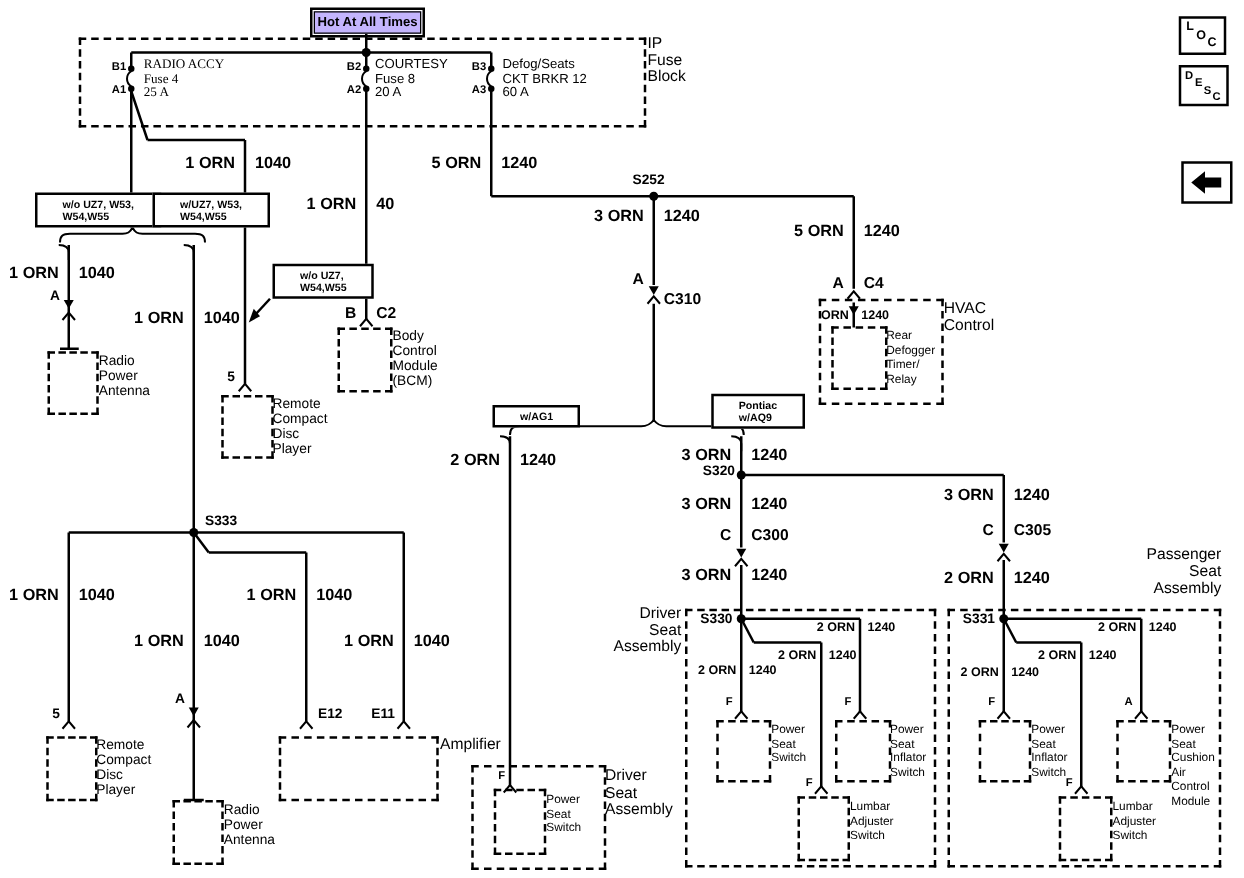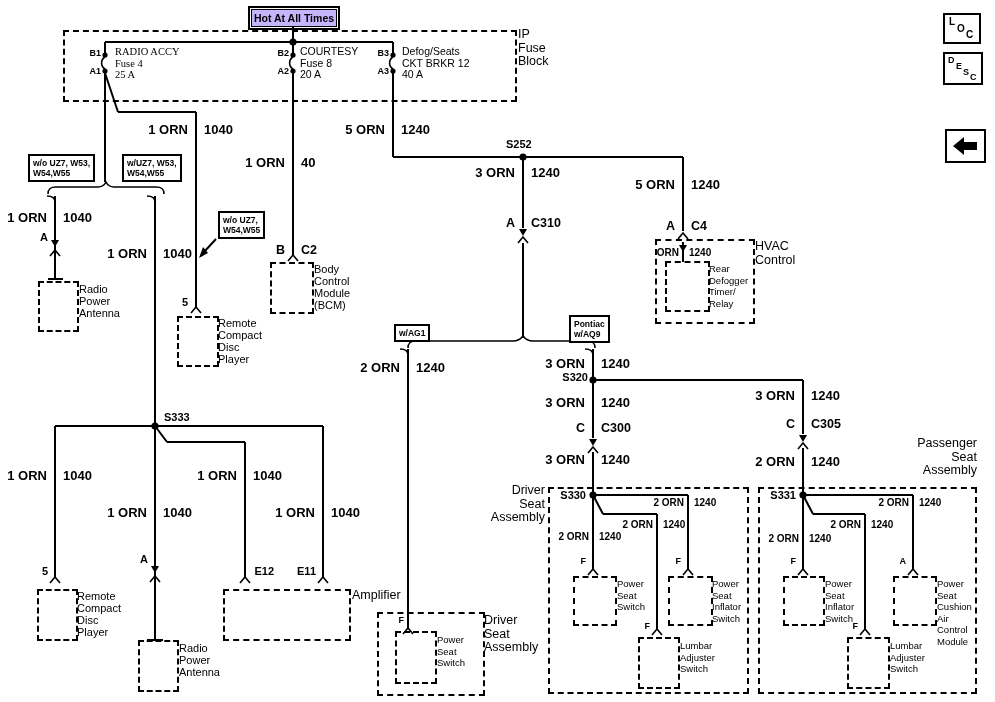--- a/index.html
+++ b/index.html
@@ -14,21 +14,21 @@
   .fpin{font-size:9px;font-weight:700;}
   .splice{font-size:11px;font-weight:700;}
   .splicesm{font-size:11px;font-weight:700;}
   .cpair{font-size:12.5px;font-weight:700;}
   .comp{font-size:11px;line-height:12px;}
   .compsm{font-size:9.5px;line-height:11.5px;}
   .title{font-size:12.5px;line-height:13.5px;}
   .fusetxt{font-size:10.5px;line-height:11.5px;}
   .dbox{position:absolute;border:2px dashed #000;}
   .tag{position:absolute;border:2px solid #000;font-size:8.5px;font-weight:700;
-       line-height:10px;padding:2px 3px;background:#fff;}
+       line-height:10px;padding:2px 20px;background:#fff;}
   .banner{position:absolute;left:251px;top:9px;width:84px;height:16px;border:1px solid #000;
           outline:2px solid #000;outline-offset:1px;font-size:10.5px;font-weight:700;
           text-align:center;line-height:16px;background:#c4b5fd;}
   .btn{position:absolute;border:2px solid #000;background:#fff;cursor:pointer;}
   .btn span{position:absolute;font-weight:700;}
   svg{position:absolute;left:0;top:0;}
   .wire{stroke:#000;stroke-width:2;fill:none;}
   .sym{stroke:#000;stroke-width:1.6;fill:none;}
   .dot{fill:#000;stroke:none;}
   .tri{fill:#000;stroke:none;}
@@ -188,21 +188,21 @@
     <div>COURTESY</div>
       <div>Fuse 8</div>
       <div>20 A</div>
   </div>
 
   <span class="lab fpin r" style="left:365px;top:48px;width:24px;">B3</span>
   <span class="lab fpin r" style="left:365px;top:66px;width:24px;">A3</span>
   <div class="lab fusetxt" style="left:402px;top:46px;">
     <div>Defog/Seats</div>
       <div>CKT BRKR 12</div>
-      <div>40 A</div>
+      <div>60 A</div>
   </div>
 
   <span class="lab wlg r" style="left:108px;top:122px;width:80px;">1 ORN</span>
   <span class="lab wlg" style="left:204px;top:122px;">1040</span>
   <span class="lab wlg r" style="left:205px;top:155px;width:80px;">1 ORN</span>
   <span class="lab wlg" style="left:301px;top:155px;">40</span>
   <span class="lab wlg r" style="left:305px;top:122px;width:80px;">5 ORN</span>
   <span class="lab wlg" style="left:401px;top:122px;">1240</span>
   <span class="lab wlg r" style="left:435px;top:165px;width:80px;">3 ORN</span>
   <span class="lab wlg" style="left:531px;top:165px;">1240</span>
@@ -249,21 +249,21 @@
 
   <span class="lab splice" style="left:506px;top:138px;">S252</span>
   <span class="lab splice r" style="left:552px;top:371px;width:36px;">S320</span>
   <span class="lab splicesm r" style="left:560px;top:489px;width:26px;">S330</span>
   <span class="lab splicesm r" style="left:770px;top:489px;width:26px;">S331</span>
   <span class="lab splice" style="left:164px;top:411px;">S333</span>
 
   <span class="lab cpair r" style="left:255px;top:243px;width:30px;">B</span>
   <span class="lab cpair" style="left:301px;top:243px;">C2</span>
   <span class="lab cpair r" style="left:485px;top:216px;width:30px;">A</span>
-  <span class="lab cpair" style="left:531px;top:216px;">C310</span>
+  <span class="lab cpair" style="left:531px;top:232px;">C310</span>
   <span class="lab cpair r" style="left:645px;top:219px;width:30px;">A</span>
   <span class="lab cpair" style="left:691px;top:219px;">C4</span>
   <span class="lab cpair r" style="left:555px;top:421px;width:30px;">C</span>
   <span class="lab cpair" style="left:601px;top:421px;">C300</span>
   <span class="lab cpair r" style="left:765px;top:417px;width:30px;">C</span>
   <span class="lab cpair" style="left:811px;top:417px;">C305</span>
 
   <span class="lab pin r" style="left:24px;top:231px;width:24px;">A</span>
   <span class="lab pin r" style="left:164px;top:296px;width:24px;">5</span>
   <span class="lab pin r" style="left:24px;top:565px;width:24px;">5</span>

